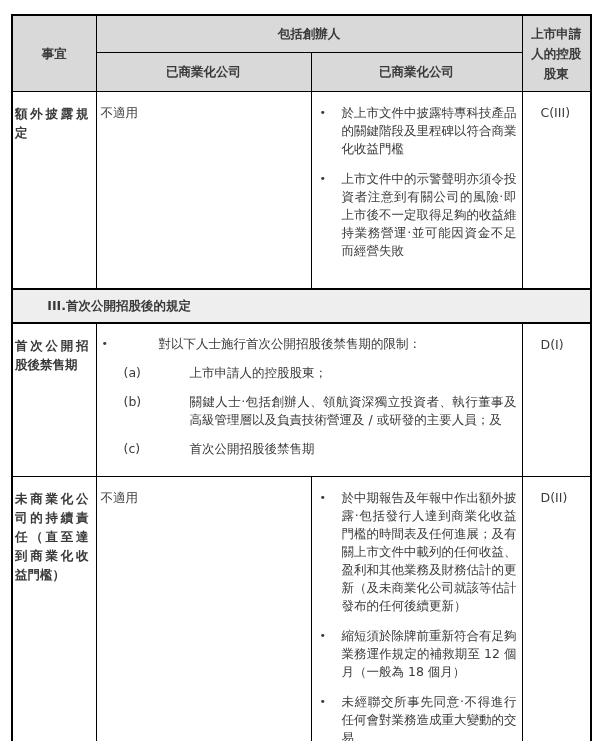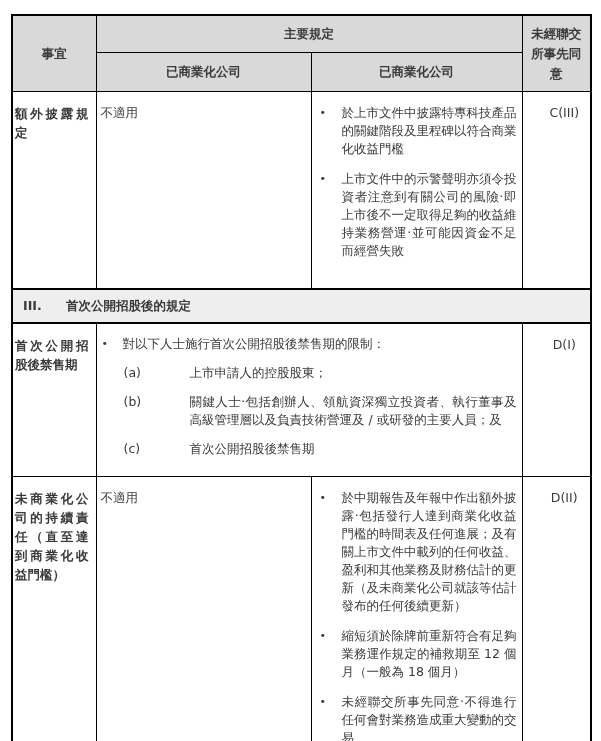--- a/index.html
+++ b/index.html
@@ -39,47 +39,47 @@
   td.section{
     background:#eeeeee;
     border-top:2px solid #000;
     border-bottom:2px solid #000;
     font-weight:bold;
     vertical-align:middle;
     height:28px;
     padding:2px 4px 2px 10px;
     white-space:nowrap;
   }
-  td.section .secnum{display:inline-block;width:43px;}
+  td.section .secnum{display:inline-block;width:43px;text-align:right;}
   
   td.c-matter{
     font-weight:bold;
     padding:12px 7px 8px 2px;
     text-align:justify;
     text-justify:inter-character;
     line-height:19px;
   }
   td.c-na{
     text-align:left;
     padding:12px 4px 8px 4px;
   }
   td.c-chap{
-    text-align:center;
+    text-align:left;
     padding:12px 2px 8px 18px;
   }
   td.c-bullets{padding:12px 5px 8px 8px;}
   td.c-span{padding:11px 5px 8px 5px;}
   .bitem{display:flex;margin-bottom:12px;}
   .bitem:last-child{margin-bottom:0;}
   .bitem .mark{flex:none;width:22px;font-size:11px;}
   .bitem .btxt{flex:1;text-align:justify;text-justify:inter-character;}
   
   .intro{display:flex;margin-bottom:11px;}
   .intro .mark{flex:none;width:21px;font-size:11px;}
-  .intro .btxt{flex:1;}
+  .intro .btxt{flex:1;margin-left:36px;}
   .abc{display:flex;margin:0 0 11px 22px;}
   .abc:last-child{margin-bottom:0;}
   .abc .lbl{flex:none;width:18px;}
   .abc .btxt{flex:1;text-align:justify;text-justify:inter-character;margin-left:48px;}
   tr.r1 td{height:176px;}
   tr.r2 td{height:132px;}
   tr.r3 td{height:299px;}
 </style>
 </head>
 <body>
@@ -88,22 +88,22 @@
   <colgroup>
     <col style="width:84px">
     <col style="width:215px">
     <col style="width:211px">
     <col style="width:69px">
   </colgroup>
 
   <tbody>
       <tr class="hrow1">
     <td class="hd" rowspan="2">事宜</td>
-    <td class="hd" colspan="2">主要規定</td>
-    <td class="hd" rowspan="2">未經聯交所事先同意</td>
+    <td class="hd" colspan="2">包括創辦人</td>
+    <td class="hd" rowspan="2">上市申請人的控股股東</td>
   </tr>
 
   <tr class="hrow2">
     <td class="hd">已商業化公司</td>
     <td class="hd">已商業化公司</td>
   </tr>
 
   <tr class="r1">
     <td class="c-matter">額外披露規定</td>
     <td class="c-na">不適用</td>

